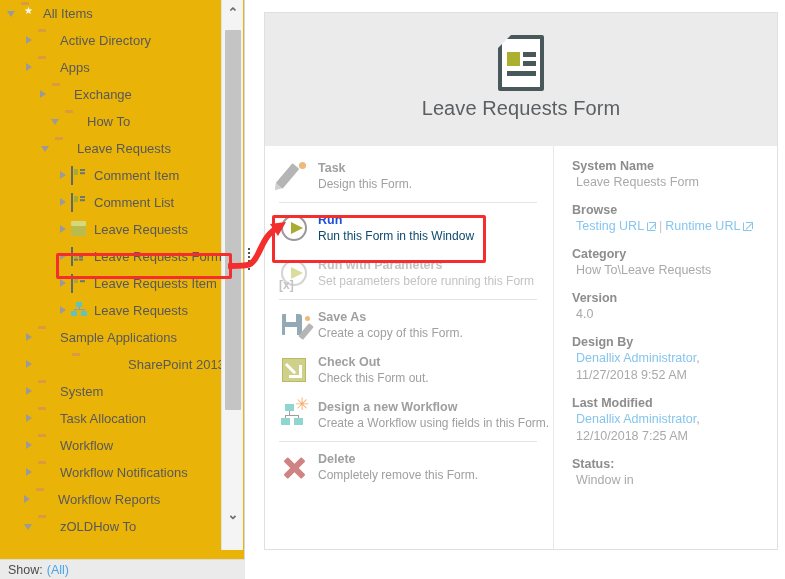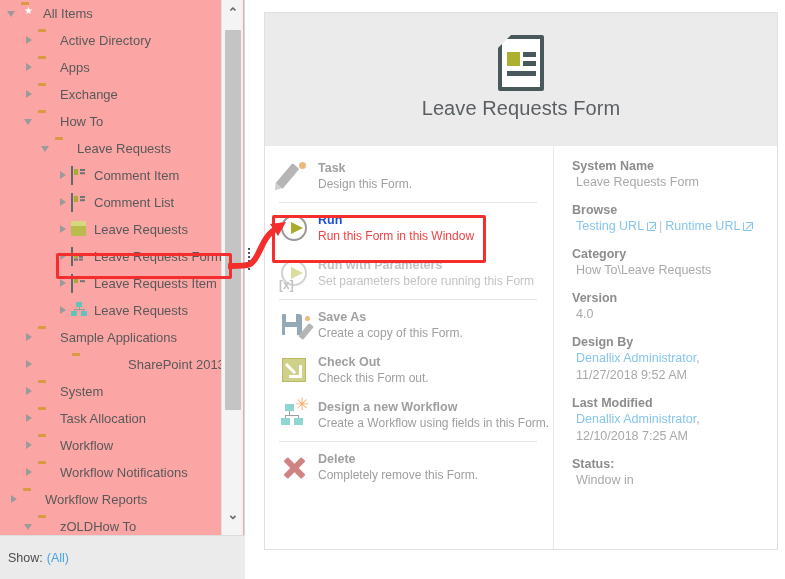--- a/index.html
+++ b/index.html
@@ -13,21 +13,21 @@
     position: relative;
     width: 785px; height: 579px;
     background: #ffffff;
   }
 
   
   .tree-panel {
     position: absolute;
     left: 0; top: 0;
     width: 245px; height: 579px;
-    background: #fca5a5;
+    background: #eab308;
     border-right: 1px solid #d8d8d8;
     box-sizing: border-box;
   }
   .tree-scroll {
     position: absolute;
     left: 0; top: 0;
     width: 222px; height: 550px;
     overflow: hidden;
   }
   .tree-node {
@@ -210,21 +210,21 @@
   .sb-thumb {
     position: absolute;
     left: 3px;
     width: 16px;
     background: #c4c4c4;
     border-radius: 1px;
   }
   .tree-footer {
     position: absolute;
     left: 0; bottom: 0;
-    width: 245px; height: 44px;
+    width: 245px; height: 20px;
     background: #ebebeb;
     border-top: 1px solid #dcdcdc;
     box-sizing: border-box;
     display: flex;
     align-items: center;
     padding-left: 8px;
     font-size: 12.5px;
     color: #4c4c4c;
   }
   .tree-footer .show-all {
@@ -327,21 +327,21 @@
     font-weight: bold;
     color: #9f9f9f;
     line-height: 15px;
   }
   .action .asub {
     font-size: 12px;
     color: #9f9f9f;
     line-height: 16px;
   }
   .action.active .atitle { color: #1d4ed8; }
-  .action.active .asub { color: #ef4444; }
+  .action.active .asub { color: #0c4a6e; }
   .action.dim .atitle, .action.dim .asub { color: #c3c3c3; }
   .sep {
     height: 1px;
     background: #e4e4e4;
     margin: 3px 16px 3px 0;
   }
 
   
   .ic-pencil {
     position: absolute;
@@ -577,26 +577,26 @@
         <div class="tree-node" style="padding-left: 23px;">
           <span class="twisty collapsed"></span>
           <span class="tree-ico"><span class="ico-folder"></span></span>
           <span class="tree-label">Active Directory</span>
         </div>
         <div class="tree-node" style="padding-left: 23px;">
           <span class="twisty collapsed"></span>
           <span class="tree-ico"><span class="ico-folder"></span></span>
           <span class="tree-label">Apps</span>
         </div>
-        <div class="tree-node" style="padding-left: 23px;">
+        <div class="tree-node" style="padding-left: 37px;">
           <span class="twisty collapsed"></span>
           <span class="tree-ico"><span class="ico-folder"></span></span>
           <span class="tree-label">Exchange</span>
         </div>
-        <div class="tree-node" style="padding-left: 23px;">
+        <div class="tree-node" style="padding-left: 23px; margin-left: 27px;">
           <span class="twisty expanded"></span>
           <span class="tree-ico"><span class="ico-folder"></span></span>
           <span class="tree-label">How To</span>
         </div>
         <div class="tree-node" style="padding-left: 40px;">
           <span class="twisty expanded"></span>
           <span class="tree-ico"><span class="ico-folder"></span></span>
           <span class="tree-label">Leave Requests</span>
         </div>
         <div class="tree-node" style="padding-left: 57px;">
@@ -652,21 +652,21 @@
         <div class="tree-node" style="padding-left: 23px;">
           <span class="twisty collapsed"></span>
           <span class="tree-ico"><span class="ico-folder"></span></span>
           <span class="tree-label">Workflow</span>
         </div>
         <div class="tree-node" style="padding-left: 23px;">
           <span class="twisty collapsed"></span>
           <span class="tree-ico"><span class="ico-folder"></span></span>
           <span class="tree-label">Workflow Notifications</span>
         </div>
-        <div class="tree-node" style="padding-left: 8px; align-items: center;">
+        <div class="tree-node" style="padding-left: 21px; align-items: center;">
           <span class="twisty collapsed"></span>
           <span class="tree-ico"><span class="ico-folder"></span></span>
           <span class="tree-label">Workflow Reports</span>
         </div>
         <div class="tree-node" style="padding-left: 23px;">
           <span class="twisty expanded"></span>
           <span class="tree-ico"><span class="ico-folder"></span></span>
           <span class="tree-label">zOLDHow To</span>
         </div>
       </div>

